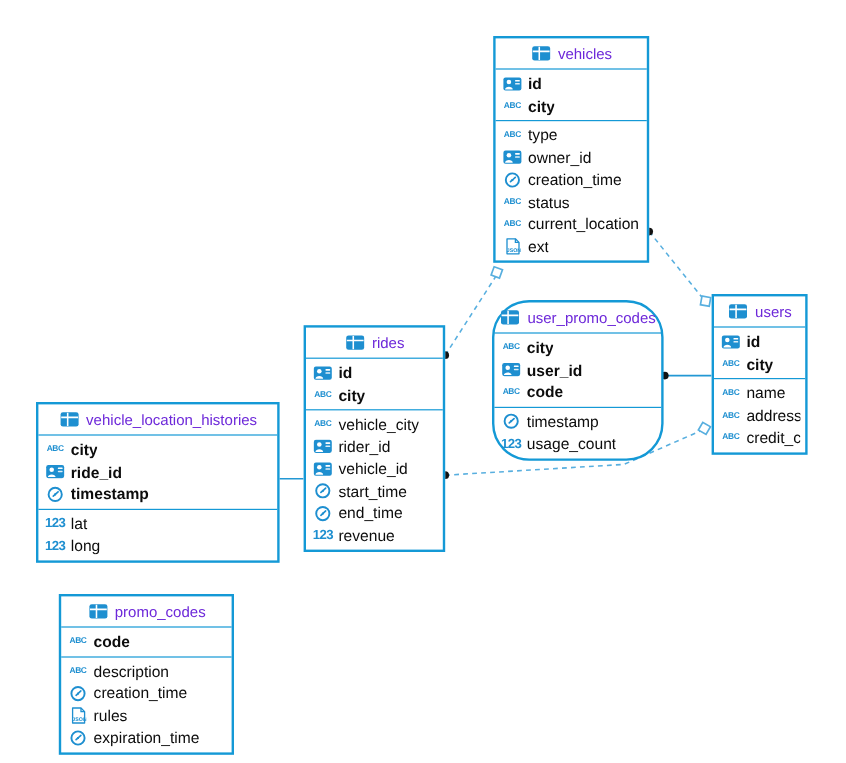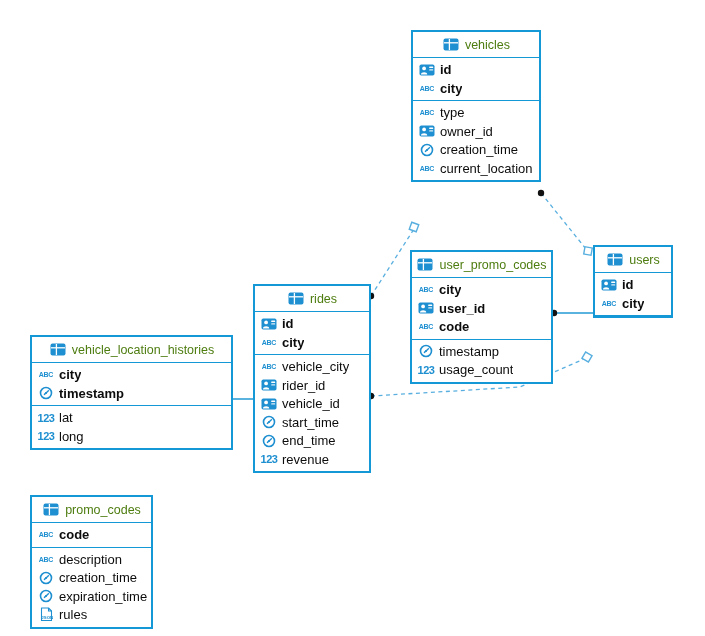--- a/index.html
+++ b/index.html
@@ -28,21 +28,21 @@
   .icn{
     width:18px;min-width:18px;display:inline-flex;align-items:center;
     justify-content:center;
   }
   .icn.txt{
     font-size:7px;font-weight:bold;color:var(--icon);letter-spacing:-0.3px;
   }
   .icn.numtxt{
     font-size:11px;font-weight:bold;color:var(--icon);letter-spacing:-0.5px;
   }
-  .title{color:#4d7c0f;}
+  .title{color:#6d28d9;}
   .lbl{overflow:hidden;}
 </style>
 </head>
 <body style="--accent: #1499D6; --icon: #1E8FD0; background: rgb(255, 255, 255);">
 
 <div id="diagram">
   <svg id="connectors" width="705" height="636">
       <polyline points="216,399 253,399" fill="none" stroke="#2398D4" stroke-width="1.3"></polyline>
       <polyline points="554,313 593,313" fill="none" stroke="#2398D4" stroke-width="1.3"></polyline>
       <polyline points="371,296 414,229" fill="none" stroke="#58AFDF" stroke-width="1.3" stroke-dasharray="4 3.5"></polyline>
@@ -109,279 +109,319 @@
               <circle cx="7" cy="7" r="5.5" fill="#fff" stroke="#1E8FD0" stroke-width="1.6"></circle>
               <path d="M7 7 L9.4 4.8" stroke="#1E8FD0" stroke-width="1.4" stroke-linecap="round" fill="none"></path>
               <path d="M7 7 L5.4 8.4" stroke="#1E8FD0" stroke-width="1.4" stroke-linecap="round" fill="none"></path>
               <circle cx="7" cy="7" r="0.9" fill="#1E8FD0"></circle>
             </svg>
           </span>
           <span class="lbl">creation_time</span>
         </div>
         <div class="row">
           <span class="icn txt">ABC</span>
+          <span class="lbl">status</span>
+        </div>
+        <div class="row">
+          <span class="icn txt">ABC</span>
           <span class="lbl">current_location</span>
-        </div>
-      </div>
-    </div>
-    <div class="table" style="left: 410px; top: 250px; width: 143px;">
-      <div class="thead">
-        <span class="icn">
-          <svg width="16" height="13" viewBox="0 0 16 13">
-            <rect x="0.5" y="0.5" width="15" height="12" rx="2" fill="#1E8FD0"></rect>
-            <line x1="1" y1="4.8" x2="15" y2="4.8" stroke="#fff" stroke-width="1.3"></line>
-            <line x1="6.4" y1="1" x2="6.4" y2="12" stroke="#fff" stroke-width="1.3"></line>
-          </svg>
-        </span>
-        <span class="title">user_promo_codes</span>
-      </div>
-      <div class="sec keys">
-        <div class="row">
-          <span class="icn txt">ABC</span>
-          <span class="lbl">city</span>
-        </div>
-        <div class="row">
-          <span class="icn">
-            <svg width="16" height="12" viewBox="0 0 16 12">
-              <rect x="0.5" y="0.5" width="15" height="11" rx="1.8" fill="#1E8FD0"></rect>
-              <circle cx="5.1" cy="4.4" r="1.9" fill="#fff"></circle>
-              <path d="M1.9 10.6 C1.9 7.6 8.3 7.6 8.3 10.6 Z" fill="#fff"></path>
-              <rect x="10.2" y="2.6" width="4" height="1.3" rx="0.5" fill="#fff"></rect>
-              <rect x="10.2" y="5.2" width="4" height="1.3" rx="0.5" fill="#fff" opacity="0.85"></rect>
-            </svg>
-          </span>
-          <span class="lbl">user_id</span>
-        </div>
-        <div class="row">
-          <span class="icn txt">ABC</span>
-          <span class="lbl">code</span>
-        </div>
-      </div>
-      <div class="sec">
-        <div class="row">
-          <span class="icn">
-            <svg width="14" height="14" viewBox="0 0 14 14">
-              <circle cx="7" cy="7" r="5.5" fill="#fff" stroke="#1E8FD0" stroke-width="1.6"></circle>
-              <path d="M7 7 L9.4 4.8" stroke="#1E8FD0" stroke-width="1.4" stroke-linecap="round" fill="none"></path>
-              <path d="M7 7 L5.4 8.4" stroke="#1E8FD0" stroke-width="1.4" stroke-linecap="round" fill="none"></path>
-              <circle cx="7" cy="7" r="0.9" fill="#1E8FD0"></circle>
-            </svg>
-          </span>
-          <span class="lbl">timestamp</span>
-        </div>
-        <div class="row">
-          <span class="icn numtxt">123</span>
-          <span class="lbl">usage_count</span>
-        </div>
-      </div>
-    </div>
-    <div class="table" style="left: 593px; top: 245px; width: 80px;">
-      <div class="thead">
-        <span class="icn">
-          <svg width="16" height="13" viewBox="0 0 16 13">
-            <rect x="0.5" y="0.5" width="15" height="12" rx="2" fill="#1E8FD0"></rect>
-            <line x1="1" y1="4.8" x2="15" y2="4.8" stroke="#fff" stroke-width="1.3"></line>
-            <line x1="6.4" y1="1" x2="6.4" y2="12" stroke="#fff" stroke-width="1.3"></line>
-          </svg>
-        </span>
-        <span class="title">users</span>
-      </div>
-      <div class="sec keys">
-        <div class="row">
-          <span class="icn">
-            <svg width="16" height="12" viewBox="0 0 16 12">
-              <rect x="0.5" y="0.5" width="15" height="11" rx="1.8" fill="#1E8FD0"></rect>
-              <circle cx="5.1" cy="4.4" r="1.9" fill="#fff"></circle>
-              <path d="M1.9 10.6 C1.9 7.6 8.3 7.6 8.3 10.6 Z" fill="#fff"></path>
-              <rect x="10.2" y="2.6" width="4" height="1.3" rx="0.5" fill="#fff"></rect>
-              <rect x="10.2" y="5.2" width="4" height="1.3" rx="0.5" fill="#fff" opacity="0.85"></rect>
-            </svg>
-          </span>
-          <span class="lbl">id</span>
-        </div>
-        <div class="row">
-          <span class="icn txt">ABC</span>
-          <span class="lbl">city</span>
-        </div>
-      </div>
-    </div>
-    <div class="table" style="left: 253px; top: 284px; width: 118px;">
-      <div class="thead">
-        <span class="icn">
-          <svg width="16" height="13" viewBox="0 0 16 13">
-            <rect x="0.5" y="0.5" width="15" height="12" rx="2" fill="#1E8FD0"></rect>
-            <line x1="1" y1="4.8" x2="15" y2="4.8" stroke="#fff" stroke-width="1.3"></line>
-            <line x1="6.4" y1="1" x2="6.4" y2="12" stroke="#fff" stroke-width="1.3"></line>
-          </svg>
-        </span>
-        <span class="title">rides</span>
-      </div>
-      <div class="sec keys">
-        <div class="row">
-          <span class="icn">
-            <svg width="16" height="12" viewBox="0 0 16 12">
-              <rect x="0.5" y="0.5" width="15" height="11" rx="1.8" fill="#1E8FD0"></rect>
-              <circle cx="5.1" cy="4.4" r="1.9" fill="#fff"></circle>
-              <path d="M1.9 10.6 C1.9 7.6 8.3 7.6 8.3 10.6 Z" fill="#fff"></path>
-              <rect x="10.2" y="2.6" width="4" height="1.3" rx="0.5" fill="#fff"></rect>
-              <rect x="10.2" y="5.2" width="4" height="1.3" rx="0.5" fill="#fff" opacity="0.85"></rect>
-            </svg>
-          </span>
-          <span class="lbl">id</span>
-        </div>
-        <div class="row">
-          <span class="icn txt">ABC</span>
-          <span class="lbl">city</span>
-        </div>
-      </div>
-      <div class="sec">
-        <div class="row">
-          <span class="icn txt">ABC</span>
-          <span class="lbl">vehicle_city</span>
-        </div>
-        <div class="row">
-          <span class="icn">
-            <svg width="16" height="12" viewBox="0 0 16 12">
-              <rect x="0.5" y="0.5" width="15" height="11" rx="1.8" fill="#1E8FD0"></rect>
-              <circle cx="5.1" cy="4.4" r="1.9" fill="#fff"></circle>
-              <path d="M1.9 10.6 C1.9 7.6 8.3 7.6 8.3 10.6 Z" fill="#fff"></path>
-              <rect x="10.2" y="2.6" width="4" height="1.3" rx="0.5" fill="#fff"></rect>
-              <rect x="10.2" y="5.2" width="4" height="1.3" rx="0.5" fill="#fff" opacity="0.85"></rect>
-            </svg>
-          </span>
-          <span class="lbl">rider_id</span>
-        </div>
-        <div class="row">
-          <span class="icn">
-            <svg width="16" height="12" viewBox="0 0 16 12">
-              <rect x="0.5" y="0.5" width="15" height="11" rx="1.8" fill="#1E8FD0"></rect>
-              <circle cx="5.1" cy="4.4" r="1.9" fill="#fff"></circle>
-              <path d="M1.9 10.6 C1.9 7.6 8.3 7.6 8.3 10.6 Z" fill="#fff"></path>
-              <rect x="10.2" y="2.6" width="4" height="1.3" rx="0.5" fill="#fff"></rect>
-              <rect x="10.2" y="5.2" width="4" height="1.3" rx="0.5" fill="#fff" opacity="0.85"></rect>
-            </svg>
-          </span>
-          <span class="lbl">vehicle_id</span>
-        </div>
-        <div class="row">
-          <span class="icn">
-            <svg width="14" height="14" viewBox="0 0 14 14">
-              <circle cx="7" cy="7" r="5.5" fill="#fff" stroke="#1E8FD0" stroke-width="1.6"></circle>
-              <path d="M7 7 L9.4 4.8" stroke="#1E8FD0" stroke-width="1.4" stroke-linecap="round" fill="none"></path>
-              <path d="M7 7 L5.4 8.4" stroke="#1E8FD0" stroke-width="1.4" stroke-linecap="round" fill="none"></path>
-              <circle cx="7" cy="7" r="0.9" fill="#1E8FD0"></circle>
-            </svg>
-          </span>
-          <span class="lbl">start_time</span>
-        </div>
-        <div class="row">
-          <span class="icn">
-            <svg width="14" height="14" viewBox="0 0 14 14">
-              <circle cx="7" cy="7" r="5.5" fill="#fff" stroke="#1E8FD0" stroke-width="1.6"></circle>
-              <path d="M7 7 L9.4 4.8" stroke="#1E8FD0" stroke-width="1.4" stroke-linecap="round" fill="none"></path>
-              <path d="M7 7 L5.4 8.4" stroke="#1E8FD0" stroke-width="1.4" stroke-linecap="round" fill="none"></path>
-              <circle cx="7" cy="7" r="0.9" fill="#1E8FD0"></circle>
-            </svg>
-          </span>
-          <span class="lbl">end_time</span>
-        </div>
-        <div class="row">
-          <span class="icn numtxt">123</span>
-          <span class="lbl">revenue</span>
-        </div>
-      </div>
-    </div>
-    <div class="table" style="left: 30px; top: 335px; width: 203px;">
-      <div class="thead">
-        <span class="icn">
-          <svg width="16" height="13" viewBox="0 0 16 13">
-            <rect x="0.5" y="0.5" width="15" height="12" rx="2" fill="#1E8FD0"></rect>
-            <line x1="1" y1="4.8" x2="15" y2="4.8" stroke="#fff" stroke-width="1.3"></line>
-            <line x1="6.4" y1="1" x2="6.4" y2="12" stroke="#fff" stroke-width="1.3"></line>
-          </svg>
-        </span>
-        <span class="title">vehicle_location_histories</span>
-      </div>
-      <div class="sec keys">
-        <div class="row">
-          <span class="icn txt">ABC</span>
-          <span class="lbl">city</span>
-        </div>
-        <div class="row">
-          <span class="icn">
-            <svg width="14" height="14" viewBox="0 0 14 14">
-              <circle cx="7" cy="7" r="5.5" fill="#fff" stroke="#1E8FD0" stroke-width="1.6"></circle>
-              <path d="M7 7 L9.4 4.8" stroke="#1E8FD0" stroke-width="1.4" stroke-linecap="round" fill="none"></path>
-              <path d="M7 7 L5.4 8.4" stroke="#1E8FD0" stroke-width="1.4" stroke-linecap="round" fill="none"></path>
-              <circle cx="7" cy="7" r="0.9" fill="#1E8FD0"></circle>
-            </svg>
-          </span>
-          <span class="lbl">timestamp</span>
-        </div>
-      </div>
-      <div class="sec">
-        <div class="row">
-          <span class="icn numtxt">123</span>
-          <span class="lbl">lat</span>
-        </div>
-        <div class="row">
-          <span class="icn numtxt">123</span>
-          <span class="lbl">long</span>
-        </div>
-      </div>
-    </div>
-    <div class="table" style="left: 30px; top: 495px; width: 123px;">
-      <div class="thead">
-        <span class="icn">
-          <svg width="16" height="13" viewBox="0 0 16 13">
-            <rect x="0.5" y="0.5" width="15" height="12" rx="2" fill="#1E8FD0"></rect>
-            <line x1="1" y1="4.8" x2="15" y2="4.8" stroke="#fff" stroke-width="1.3"></line>
-            <line x1="6.4" y1="1" x2="6.4" y2="12" stroke="#fff" stroke-width="1.3"></line>
-          </svg>
-        </span>
-        <span class="title">promo_codes</span>
-      </div>
-      <div class="sec keys">
-        <div class="row">
-          <span class="icn txt">ABC</span>
-          <span class="lbl">code</span>
-        </div>
-      </div>
-      <div class="sec">
-        <div class="row">
-          <span class="icn txt">ABC</span>
-          <span class="lbl">description</span>
-        </div>
-        <div class="row">
-          <span class="icn">
-            <svg width="14" height="14" viewBox="0 0 14 14">
-              <circle cx="7" cy="7" r="5.5" fill="#fff" stroke="#1E8FD0" stroke-width="1.6"></circle>
-              <path d="M7 7 L9.4 4.8" stroke="#1E8FD0" stroke-width="1.4" stroke-linecap="round" fill="none"></path>
-              <path d="M7 7 L5.4 8.4" stroke="#1E8FD0" stroke-width="1.4" stroke-linecap="round" fill="none"></path>
-              <circle cx="7" cy="7" r="0.9" fill="#1E8FD0"></circle>
-            </svg>
-          </span>
-          <span class="lbl">creation_time</span>
-        </div>
-        <div class="row">
-          <span class="icn">
-            <svg width="14" height="14" viewBox="0 0 14 14">
-              <circle cx="7" cy="7" r="5.5" fill="#fff" stroke="#1E8FD0" stroke-width="1.6"></circle>
-              <path d="M7 7 L9.4 4.8" stroke="#1E8FD0" stroke-width="1.4" stroke-linecap="round" fill="none"></path>
-              <path d="M7 7 L5.4 8.4" stroke="#1E8FD0" stroke-width="1.4" stroke-linecap="round" fill="none"></path>
-              <circle cx="7" cy="7" r="0.9" fill="#1E8FD0"></circle>
-            </svg>
-          </span>
-          <span class="lbl">expiration_time</span>
         </div>
         <div class="row">
           <span class="icn">
             <svg width="13" height="15" viewBox="0 0 13 15">
               <path d="M1.5 1 H8.5 L11.5 4 V13.5 H1.5 Z" fill="#fff" stroke="#1E8FD0" stroke-width="1.1" stroke-linejoin="round"></path>
               <path d="M8.5 1 V4 H11.5" fill="none" stroke="#1E8FD0" stroke-width="1.1"></path>
               <text x="1.3" y="12" font-size="4.4" font-weight="bold" fill="#1E8FD0" font-family="Liberation Sans, sans-serif">JSON</text>
             </svg>
           </span>
+          <span class="lbl">ext</span>
+        </div>
+      </div>
+    </div>
+    <div class="table" style="left: 410px; top: 250px; width: 143px; border-radius: 31px;">
+      <div class="thead">
+        <span class="icn">
+          <svg width="16" height="13" viewBox="0 0 16 13">
+            <rect x="0.5" y="0.5" width="15" height="12" rx="2" fill="#1E8FD0"></rect>
+            <line x1="1" y1="4.8" x2="15" y2="4.8" stroke="#fff" stroke-width="1.3"></line>
+            <line x1="6.4" y1="1" x2="6.4" y2="12" stroke="#fff" stroke-width="1.3"></line>
+          </svg>
+        </span>
+        <span class="title">user_promo_codes</span>
+      </div>
+      <div class="sec keys">
+        <div class="row">
+          <span class="icn txt">ABC</span>
+          <span class="lbl">city</span>
+        </div>
+        <div class="row">
+          <span class="icn">
+            <svg width="16" height="12" viewBox="0 0 16 12">
+              <rect x="0.5" y="0.5" width="15" height="11" rx="1.8" fill="#1E8FD0"></rect>
+              <circle cx="5.1" cy="4.4" r="1.9" fill="#fff"></circle>
+              <path d="M1.9 10.6 C1.9 7.6 8.3 7.6 8.3 10.6 Z" fill="#fff"></path>
+              <rect x="10.2" y="2.6" width="4" height="1.3" rx="0.5" fill="#fff"></rect>
+              <rect x="10.2" y="5.2" width="4" height="1.3" rx="0.5" fill="#fff" opacity="0.85"></rect>
+            </svg>
+          </span>
+          <span class="lbl">user_id</span>
+        </div>
+        <div class="row">
+          <span class="icn txt">ABC</span>
+          <span class="lbl">code</span>
+        </div>
+      </div>
+      <div class="sec">
+        <div class="row">
+          <span class="icn">
+            <svg width="14" height="14" viewBox="0 0 14 14">
+              <circle cx="7" cy="7" r="5.5" fill="#fff" stroke="#1E8FD0" stroke-width="1.6"></circle>
+              <path d="M7 7 L9.4 4.8" stroke="#1E8FD0" stroke-width="1.4" stroke-linecap="round" fill="none"></path>
+              <path d="M7 7 L5.4 8.4" stroke="#1E8FD0" stroke-width="1.4" stroke-linecap="round" fill="none"></path>
+              <circle cx="7" cy="7" r="0.9" fill="#1E8FD0"></circle>
+            </svg>
+          </span>
+          <span class="lbl">timestamp</span>
+        </div>
+        <div class="row">
+          <span class="icn numtxt">123</span>
+          <span class="lbl">usage_count</span>
+        </div>
+      </div>
+    </div>
+    <div class="table" style="left: 593px; top: 245px; width: 80px;">
+      <div class="thead">
+        <span class="icn">
+          <svg width="16" height="13" viewBox="0 0 16 13">
+            <rect x="0.5" y="0.5" width="15" height="12" rx="2" fill="#1E8FD0"></rect>
+            <line x1="1" y1="4.8" x2="15" y2="4.8" stroke="#fff" stroke-width="1.3"></line>
+            <line x1="6.4" y1="1" x2="6.4" y2="12" stroke="#fff" stroke-width="1.3"></line>
+          </svg>
+        </span>
+        <span class="title">users</span>
+      </div>
+      <div class="sec keys">
+        <div class="row">
+          <span class="icn">
+            <svg width="16" height="12" viewBox="0 0 16 12">
+              <rect x="0.5" y="0.5" width="15" height="11" rx="1.8" fill="#1E8FD0"></rect>
+              <circle cx="5.1" cy="4.4" r="1.9" fill="#fff"></circle>
+              <path d="M1.9 10.6 C1.9 7.6 8.3 7.6 8.3 10.6 Z" fill="#fff"></path>
+              <rect x="10.2" y="2.6" width="4" height="1.3" rx="0.5" fill="#fff"></rect>
+              <rect x="10.2" y="5.2" width="4" height="1.3" rx="0.5" fill="#fff" opacity="0.85"></rect>
+            </svg>
+          </span>
+          <span class="lbl">id</span>
+        </div>
+        <div class="row">
+          <span class="icn txt">ABC</span>
+          <span class="lbl">city</span>
+        </div>
+      </div>
+      <div class="sec">
+        <div class="row">
+          <span class="icn txt">ABC</span>
+          <span class="lbl">name</span>
+        </div>
+        <div class="row">
+          <span class="icn txt">ABC</span>
+          <span class="lbl">address</span>
+        </div>
+        <div class="row">
+          <span class="icn txt">ABC</span>
+          <span class="lbl">credit_card</span>
+        </div>
+      </div>
+    </div>
+    <div class="table" style="left: 253px; top: 271px; width: 118px;">
+      <div class="thead">
+        <span class="icn">
+          <svg width="16" height="13" viewBox="0 0 16 13">
+            <rect x="0.5" y="0.5" width="15" height="12" rx="2" fill="#1E8FD0"></rect>
+            <line x1="1" y1="4.8" x2="15" y2="4.8" stroke="#fff" stroke-width="1.3"></line>
+            <line x1="6.4" y1="1" x2="6.4" y2="12" stroke="#fff" stroke-width="1.3"></line>
+          </svg>
+        </span>
+        <span class="title">rides</span>
+      </div>
+      <div class="sec keys">
+        <div class="row">
+          <span class="icn">
+            <svg width="16" height="12" viewBox="0 0 16 12">
+              <rect x="0.5" y="0.5" width="15" height="11" rx="1.8" fill="#1E8FD0"></rect>
+              <circle cx="5.1" cy="4.4" r="1.9" fill="#fff"></circle>
+              <path d="M1.9 10.6 C1.9 7.6 8.3 7.6 8.3 10.6 Z" fill="#fff"></path>
+              <rect x="10.2" y="2.6" width="4" height="1.3" rx="0.5" fill="#fff"></rect>
+              <rect x="10.2" y="5.2" width="4" height="1.3" rx="0.5" fill="#fff" opacity="0.85"></rect>
+            </svg>
+          </span>
+          <span class="lbl">id</span>
+        </div>
+        <div class="row">
+          <span class="icn txt">ABC</span>
+          <span class="lbl">city</span>
+        </div>
+      </div>
+      <div class="sec">
+        <div class="row">
+          <span class="icn txt">ABC</span>
+          <span class="lbl">vehicle_city</span>
+        </div>
+        <div class="row">
+          <span class="icn">
+            <svg width="16" height="12" viewBox="0 0 16 12">
+              <rect x="0.5" y="0.5" width="15" height="11" rx="1.8" fill="#1E8FD0"></rect>
+              <circle cx="5.1" cy="4.4" r="1.9" fill="#fff"></circle>
+              <path d="M1.9 10.6 C1.9 7.6 8.3 7.6 8.3 10.6 Z" fill="#fff"></path>
+              <rect x="10.2" y="2.6" width="4" height="1.3" rx="0.5" fill="#fff"></rect>
+              <rect x="10.2" y="5.2" width="4" height="1.3" rx="0.5" fill="#fff" opacity="0.85"></rect>
+            </svg>
+          </span>
+          <span class="lbl">rider_id</span>
+        </div>
+        <div class="row">
+          <span class="icn">
+            <svg width="16" height="12" viewBox="0 0 16 12">
+              <rect x="0.5" y="0.5" width="15" height="11" rx="1.8" fill="#1E8FD0"></rect>
+              <circle cx="5.1" cy="4.4" r="1.9" fill="#fff"></circle>
+              <path d="M1.9 10.6 C1.9 7.6 8.3 7.6 8.3 10.6 Z" fill="#fff"></path>
+              <rect x="10.2" y="2.6" width="4" height="1.3" rx="0.5" fill="#fff"></rect>
+              <rect x="10.2" y="5.2" width="4" height="1.3" rx="0.5" fill="#fff" opacity="0.85"></rect>
+            </svg>
+          </span>
+          <span class="lbl">vehicle_id</span>
+        </div>
+        <div class="row">
+          <span class="icn">
+            <svg width="14" height="14" viewBox="0 0 14 14">
+              <circle cx="7" cy="7" r="5.5" fill="#fff" stroke="#1E8FD0" stroke-width="1.6"></circle>
+              <path d="M7 7 L9.4 4.8" stroke="#1E8FD0" stroke-width="1.4" stroke-linecap="round" fill="none"></path>
+              <path d="M7 7 L5.4 8.4" stroke="#1E8FD0" stroke-width="1.4" stroke-linecap="round" fill="none"></path>
+              <circle cx="7" cy="7" r="0.9" fill="#1E8FD0"></circle>
+            </svg>
+          </span>
+          <span class="lbl">start_time</span>
+        </div>
+        <div class="row">
+          <span class="icn">
+            <svg width="14" height="14" viewBox="0 0 14 14">
+              <circle cx="7" cy="7" r="5.5" fill="#fff" stroke="#1E8FD0" stroke-width="1.6"></circle>
+              <path d="M7 7 L9.4 4.8" stroke="#1E8FD0" stroke-width="1.4" stroke-linecap="round" fill="none"></path>
+              <path d="M7 7 L5.4 8.4" stroke="#1E8FD0" stroke-width="1.4" stroke-linecap="round" fill="none"></path>
+              <circle cx="7" cy="7" r="0.9" fill="#1E8FD0"></circle>
+            </svg>
+          </span>
+          <span class="lbl">end_time</span>
+        </div>
+        <div class="row">
+          <span class="icn numtxt">123</span>
+          <span class="lbl">revenue</span>
+        </div>
+      </div>
+    </div>
+    <div class="table" style="left: 30px; top: 335px; width: 203px;">
+      <div class="thead">
+        <span class="icn">
+          <svg width="16" height="13" viewBox="0 0 16 13">
+            <rect x="0.5" y="0.5" width="15" height="12" rx="2" fill="#1E8FD0"></rect>
+            <line x1="1" y1="4.8" x2="15" y2="4.8" stroke="#fff" stroke-width="1.3"></line>
+            <line x1="6.4" y1="1" x2="6.4" y2="12" stroke="#fff" stroke-width="1.3"></line>
+          </svg>
+        </span>
+        <span class="title">vehicle_location_histories</span>
+      </div>
+      <div class="sec keys">
+        <div class="row">
+          <span class="icn txt">ABC</span>
+          <span class="lbl">city</span>
+        </div>
+        <div class="row">
+          <span class="icn">
+            <svg width="16" height="12" viewBox="0 0 16 12">
+              <rect x="0.5" y="0.5" width="15" height="11" rx="1.8" fill="#1E8FD0"></rect>
+              <circle cx="5.1" cy="4.4" r="1.9" fill="#fff"></circle>
+              <path d="M1.9 10.6 C1.9 7.6 8.3 7.6 8.3 10.6 Z" fill="#fff"></path>
+              <rect x="10.2" y="2.6" width="4" height="1.3" rx="0.5" fill="#fff"></rect>
+              <rect x="10.2" y="5.2" width="4" height="1.3" rx="0.5" fill="#fff" opacity="0.85"></rect>
+            </svg>
+          </span>
+          <span class="lbl">ride_id</span>
+        </div>
+        <div class="row">
+          <span class="icn">
+            <svg width="14" height="14" viewBox="0 0 14 14">
+              <circle cx="7" cy="7" r="5.5" fill="#fff" stroke="#1E8FD0" stroke-width="1.6"></circle>
+              <path d="M7 7 L9.4 4.8" stroke="#1E8FD0" stroke-width="1.4" stroke-linecap="round" fill="none"></path>
+              <path d="M7 7 L5.4 8.4" stroke="#1E8FD0" stroke-width="1.4" stroke-linecap="round" fill="none"></path>
+              <circle cx="7" cy="7" r="0.9" fill="#1E8FD0"></circle>
+            </svg>
+          </span>
+          <span class="lbl">timestamp</span>
+        </div>
+      </div>
+      <div class="sec">
+        <div class="row">
+          <span class="icn numtxt">123</span>
+          <span class="lbl">lat</span>
+        </div>
+        <div class="row">
+          <span class="icn numtxt">123</span>
+          <span class="lbl">long</span>
+        </div>
+      </div>
+    </div>
+    <div class="table" style="left: 49px; top: 495px; width: 146px;">
+      <div class="thead">
+        <span class="icn">
+          <svg width="16" height="13" viewBox="0 0 16 13">
+            <rect x="0.5" y="0.5" width="15" height="12" rx="2" fill="#1E8FD0"></rect>
+            <line x1="1" y1="4.8" x2="15" y2="4.8" stroke="#fff" stroke-width="1.3"></line>
+            <line x1="6.4" y1="1" x2="6.4" y2="12" stroke="#fff" stroke-width="1.3"></line>
+          </svg>
+        </span>
+        <span class="title">promo_codes</span>
+      </div>
+      <div class="sec keys">
+        <div class="row">
+          <span class="icn txt">ABC</span>
+          <span class="lbl">code</span>
+        </div>
+      </div>
+      <div class="sec">
+        <div class="row">
+          <span class="icn txt">ABC</span>
+          <span class="lbl">description</span>
+        </div>
+        <div class="row">
+          <span class="icn">
+            <svg width="14" height="14" viewBox="0 0 14 14">
+              <circle cx="7" cy="7" r="5.5" fill="#fff" stroke="#1E8FD0" stroke-width="1.6"></circle>
+              <path d="M7 7 L9.4 4.8" stroke="#1E8FD0" stroke-width="1.4" stroke-linecap="round" fill="none"></path>
+              <path d="M7 7 L5.4 8.4" stroke="#1E8FD0" stroke-width="1.4" stroke-linecap="round" fill="none"></path>
+              <circle cx="7" cy="7" r="0.9" fill="#1E8FD0"></circle>
+            </svg>
+          </span>
+          <span class="lbl">creation_time</span>
+        </div>
+        <div class="row">
+          <span class="icn">
+            <svg width="13" height="15" viewBox="0 0 13 15">
+              <path d="M1.5 1 H8.5 L11.5 4 V13.5 H1.5 Z" fill="#fff" stroke="#1E8FD0" stroke-width="1.1" stroke-linejoin="round"></path>
+              <path d="M8.5 1 V4 H11.5" fill="none" stroke="#1E8FD0" stroke-width="1.1"></path>
+              <text x="1.3" y="12" font-size="4.4" font-weight="bold" fill="#1E8FD0" font-family="Liberation Sans, sans-serif">JSON</text>
+            </svg>
+          </span>
           <span class="lbl">rules</span>
+        </div>
+        <div class="row">
+          <span class="icn">
+            <svg width="14" height="14" viewBox="0 0 14 14">
+              <circle cx="7" cy="7" r="5.5" fill="#fff" stroke="#1E8FD0" stroke-width="1.6"></circle>
+              <path d="M7 7 L9.4 4.8" stroke="#1E8FD0" stroke-width="1.4" stroke-linecap="round" fill="none"></path>
+              <path d="M7 7 L5.4 8.4" stroke="#1E8FD0" stroke-width="1.4" stroke-linecap="round" fill="none"></path>
+              <circle cx="7" cy="7" r="0.9" fill="#1E8FD0"></circle>
+            </svg>
+          </span>
+          <span class="lbl">expiration_time</span>
         </div>
       </div>
     </div>
   </div>
 
 </body></html>

